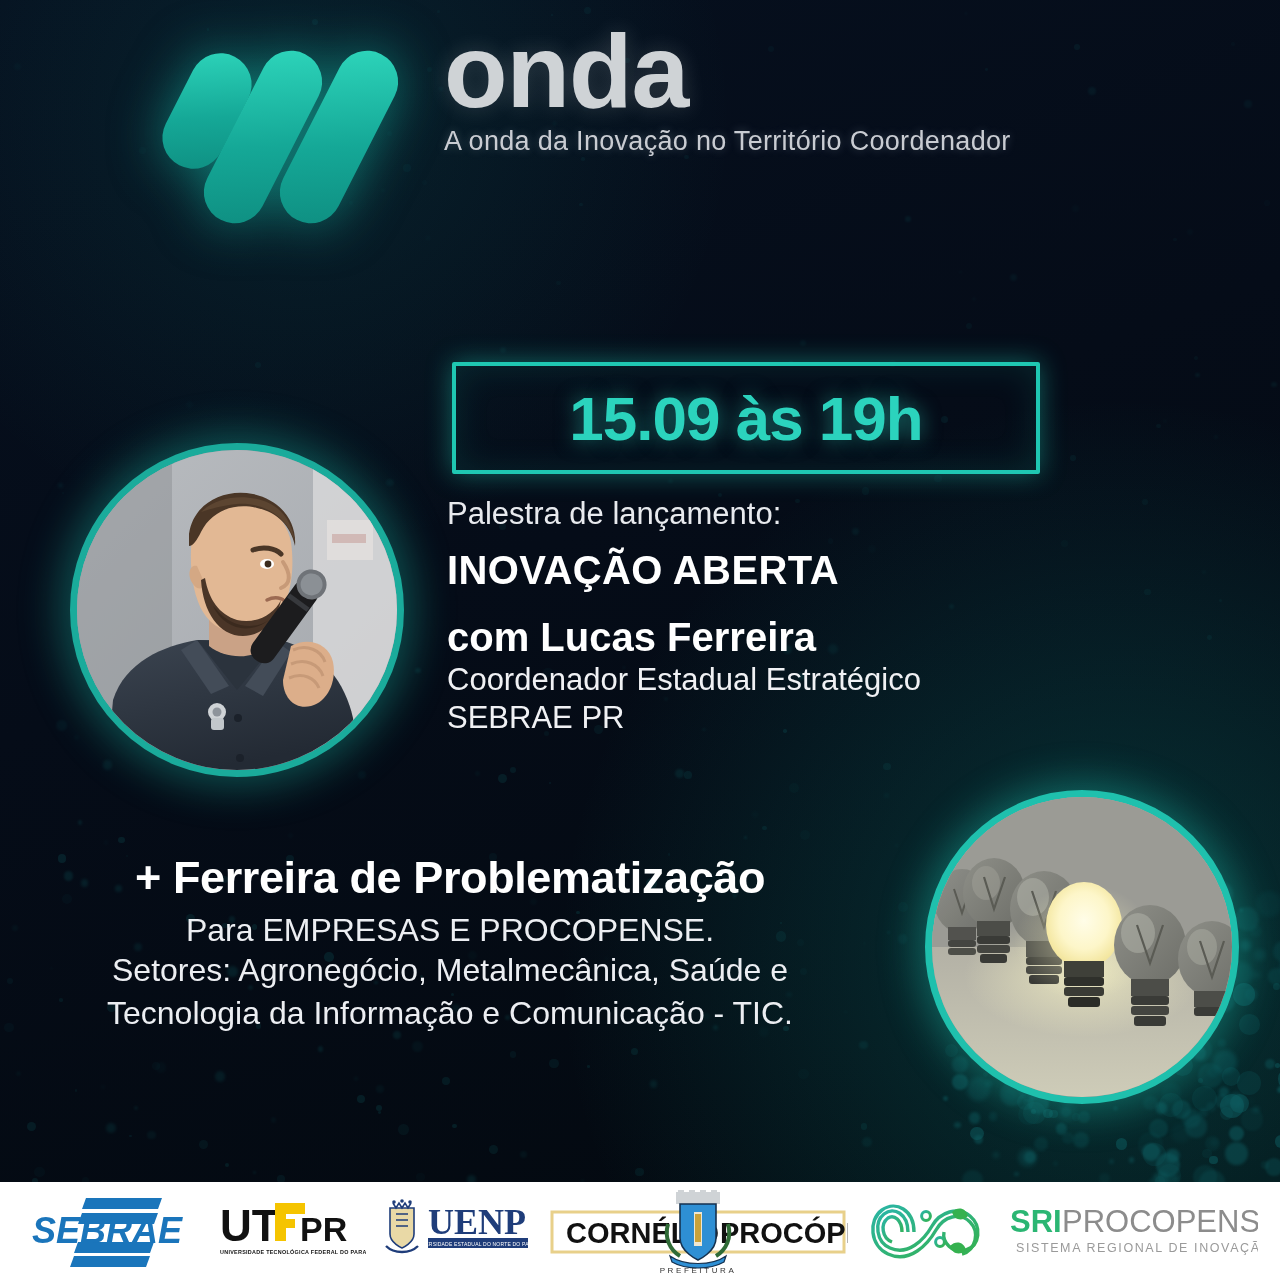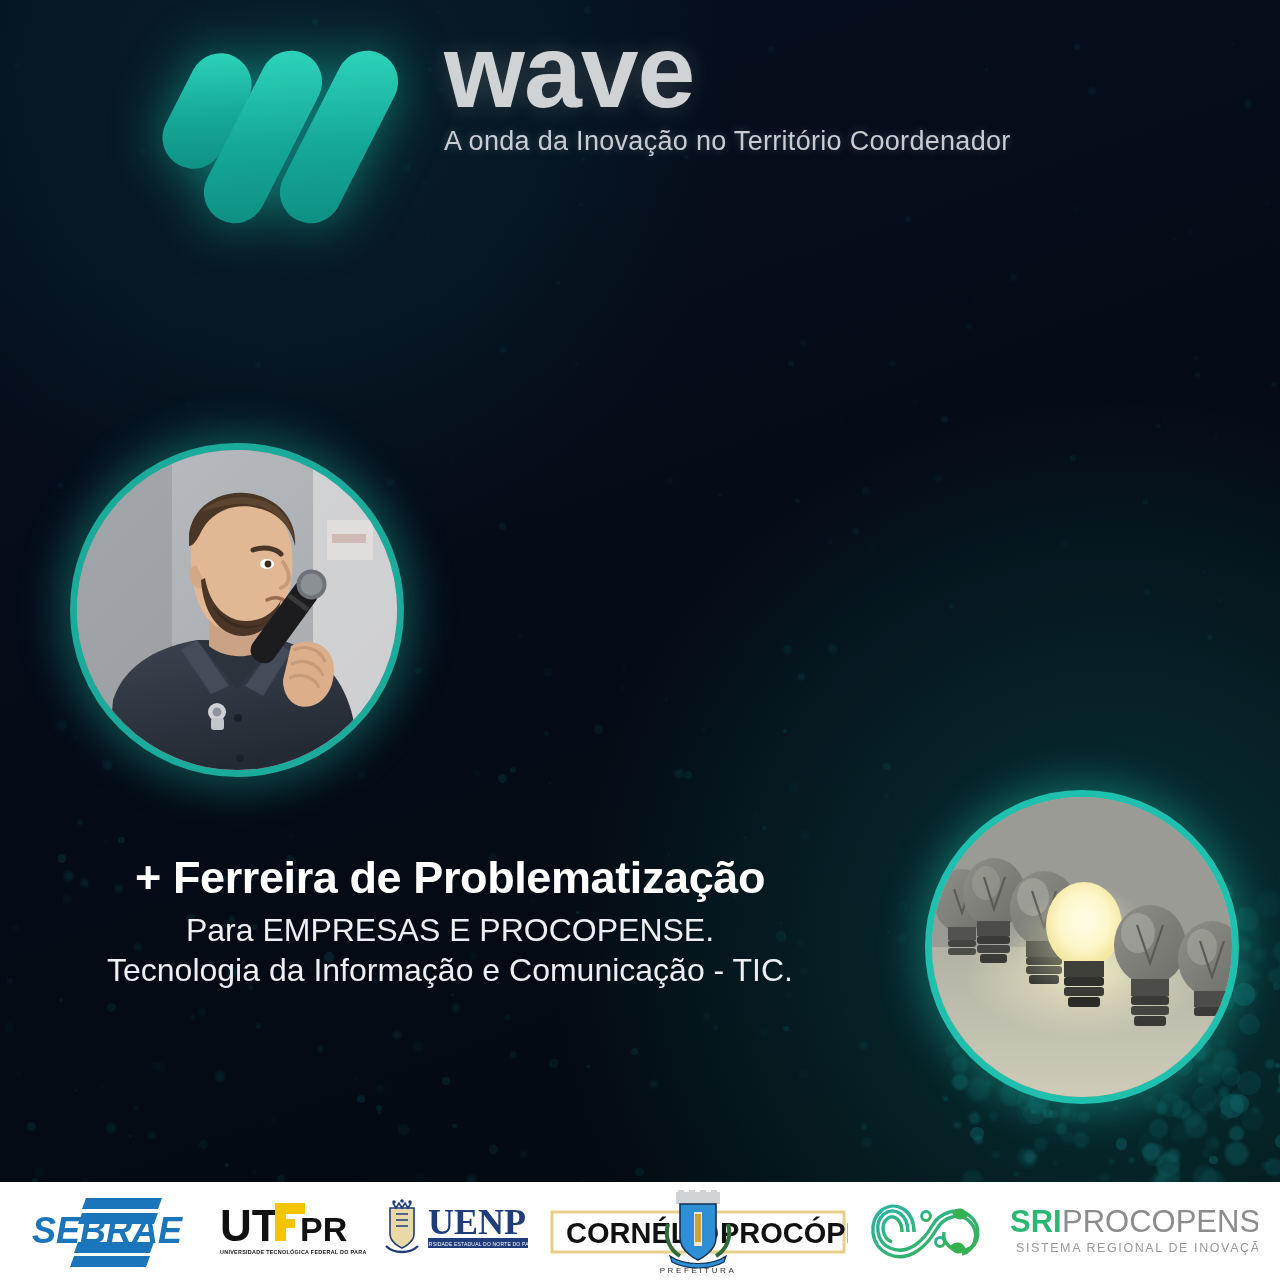--- a/index.html
+++ b/index.html
@@ -617,26 +617,29 @@
 
     <div class="logo-zone">
 
       <div class="wmark">
         <div class="bar b1"></div>
         <div class="bar b2"></div>
         <div class="bar b3"></div>
       </div>
 
       <div class="wordmark">
-        <div class="w-wave">wave</div>
+        <div class="w-wave">onda</div>
         <div class="w-tag">A onda da Inovação no Território Coordenador</div>
       </div>
 
     </div>
 
+    <div class="date-box">
+      <span class="date-text">15.09 às 19h</span>
+    </div>
 
     <div class="photo">
       <svg viewBox="0 0 320 320" preserveAspectRatio="xMidYMid slice">
         <defs>
           <linearGradient id="bgp" x1="0" y1="0" x2="1" y2="1">
             <stop offset="0" stop-color="#b9bcc0"></stop>
             <stop offset="45" stop-color="#a3a7ac"></stop>
             <stop offset="1" stop-color="#85898f"></stop>
           </linearGradient>
           <linearGradient id="shirt" x1="0" y1="0" x2="0.4" y2="1">
@@ -689,24 +692,32 @@
 
         <g transform="rotate(36 222 150)">
           <rect x="210" y="128" width="26" height="96" rx="12" fill="#1c1c1e"></rect>
           <circle cx="223" cy="130" r="15" fill="#6f7378"></circle>
           <circle cx="223" cy="130" r="11" fill="#8b9095"></circle>
           <rect x="211" y="150" width="24" height="5" fill="#37393d"></rect>
         </g>
       </svg>
     </div>
 
+    <div class="talk">
+      <div class="talk-pre">Palestra de lançamento:</div>
+      <div class="talk-title">INOVAÇÃO ABERTA</div>
+      <div class="talk-with">com Lucas Ferreira</div>
+      <div class="talk-role">Coordenador Estadual Estratégico</div>
+      <div class="talk-role">SEBRAE PR</div>
+    </div>
 
     <div class="workshop">
       <div class="ws-title">+ Ferreira de Problematização</div>
       <div class="ws-sub">Para EMPRESAS E PROCOPENSE.</div>
+      <div class="ws-line">Setores: Agronegócio, Metalmecânica, Saúde e</div>
       <div class="ws-line">Tecnologia da Informação e Comunicação - TIC.</div>
     </div>
 
     <div class="bulbs">
       <svg viewBox="0 0 300 300" preserveAspectRatio="xMidYMid slice">
         <defs>
           <linearGradient id="floor" x1="0" y1="0" x2="0" y2="1">
             <stop offset="0" stop-color="#a9a9a4"></stop>
             <stop offset=".52" stop-color="#b4b2a6"></stop>
             <stop offset="1" stop-color="#ceccb8"></stop>

